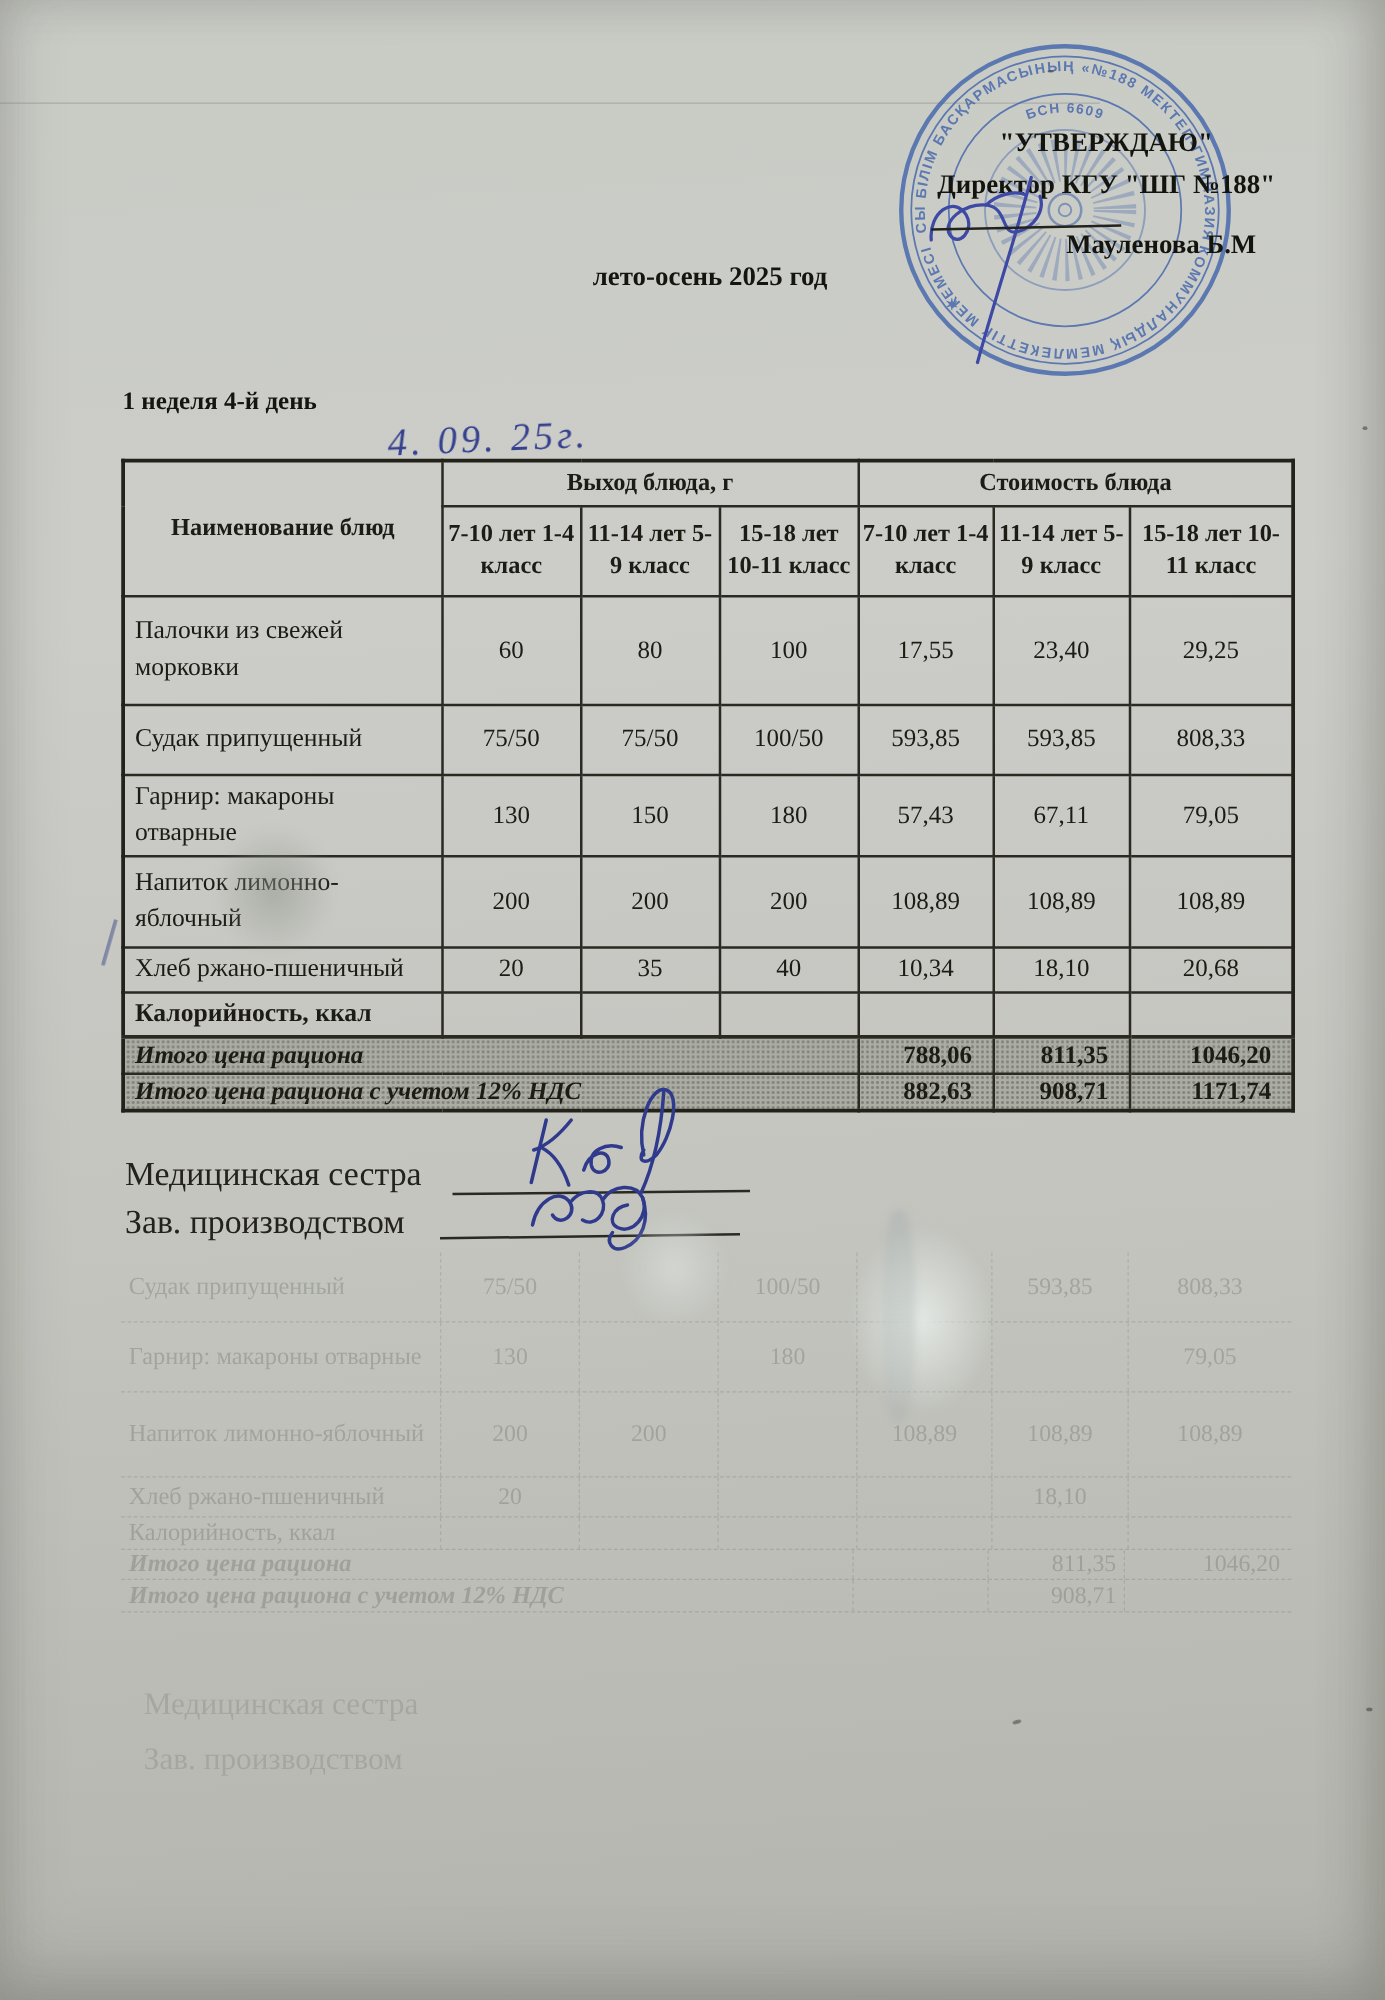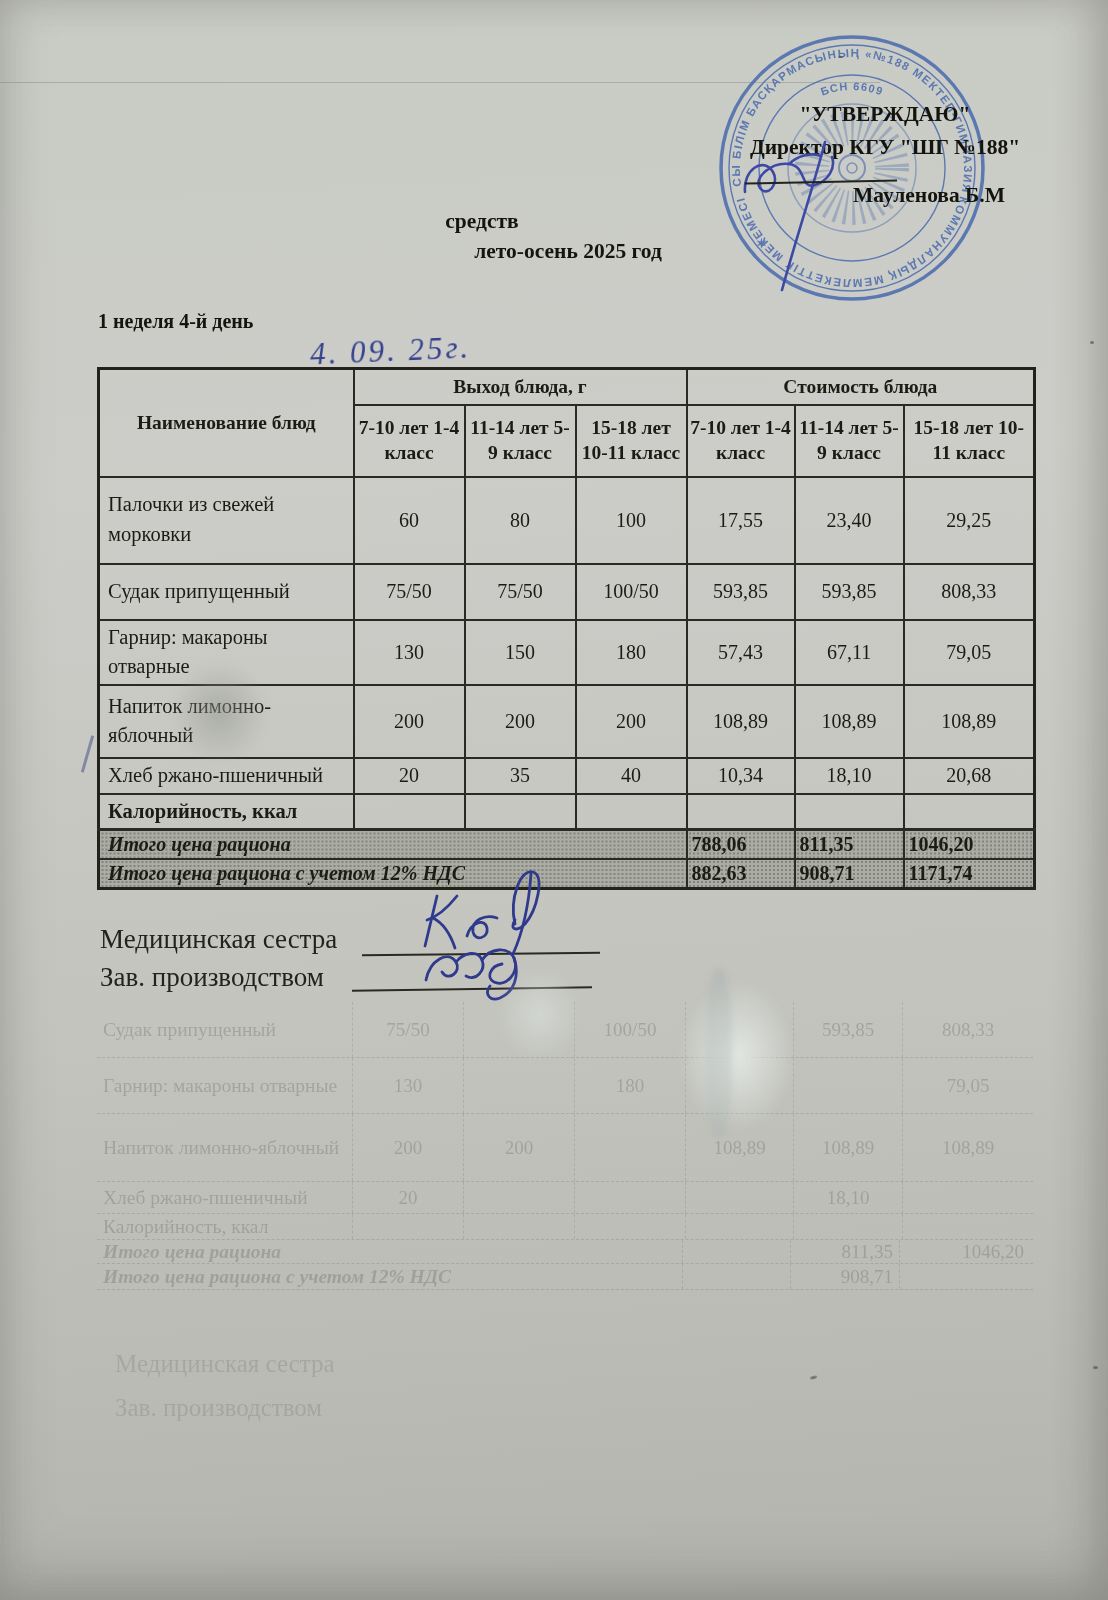--- a/index.html
+++ b/index.html
@@ -44,21 +44,21 @@
   tr.r0 { height:87px; } tr.r1 { height:56px; } tr.r2 { height:62px; }
   tr.r3 { height:73px; } tr.r4 { height:35px; } tr.r5 { height:28px; }
   tr.r5 td.name { font-weight:bold; }
   tr.total { height:27px; }
   tr.total td {
     background-color:#abaca3;
     background-image:radial-gradient(rgba(82,84,76,.45) 1px, rgba(0,0,0,0) 1.3px);
     background-size:4px 4px;
   }
   tr.total td.tname { text-align:left; padding-left:8px; font-weight:bold; font-style:italic; font-size:20px; }
-  tr.total td.tval { text-align:left; padding-right:0; font-weight:bold; font-size:20px; }
+  tr.total td.tval { text-align:right; padding-right:16px; font-weight:bold; font-size:20px; }
   tr.total-first td { border-top-width:3px; }
 
   
   .sig-label { position:absolute; left:100px; font-size:27px; color:#23231c; }
   .sig-underline { position:absolute; height:2px; background:#2a2a23; }
   .sig-svg { position:absolute; }
 
   
   .ghost { position:absolute; left:97px; top:1002px; width:936px; opacity:.26; filter:blur(.45px); color:#4b5148; }
   .g-row { display:flex; border-bottom:1px dashed rgba(88,94,86,.85); }
@@ -129,21 +129,20 @@
     <g fill="none" stroke="#3d49a5" stroke-width="2.6" stroke-linecap="round">
       <path d="M8,52 C6,30 26,16 36,32 C43,44 30,58 23,48 C16,38 34,22 52,24 C70,26 63,50 78,45 C91,41 99,28 95,17"></path>
       <path d="M88,2 C76,48 58,102 45,150"></path>
       <path d="M52,24 C60,16 74,12 84,16"></path>
     </g>
   </svg>
   <div class="director-underline"></div>
   <div class="director-name">Мауленова Б.М</div>
 
   <div class="doc-title">
-    <div class="l3">средств</div>
     <div class="l4">лето-осень 2025 год</div>
   </div>
 
   <div class="week-day">1 неделя 4-й день</div>
   <div class="hand-date">4. 09. 25г.</div>
 
   <table class="menu-table">
     <colgroup>
       <col style="width:255px">
         <col style="width:111px">

